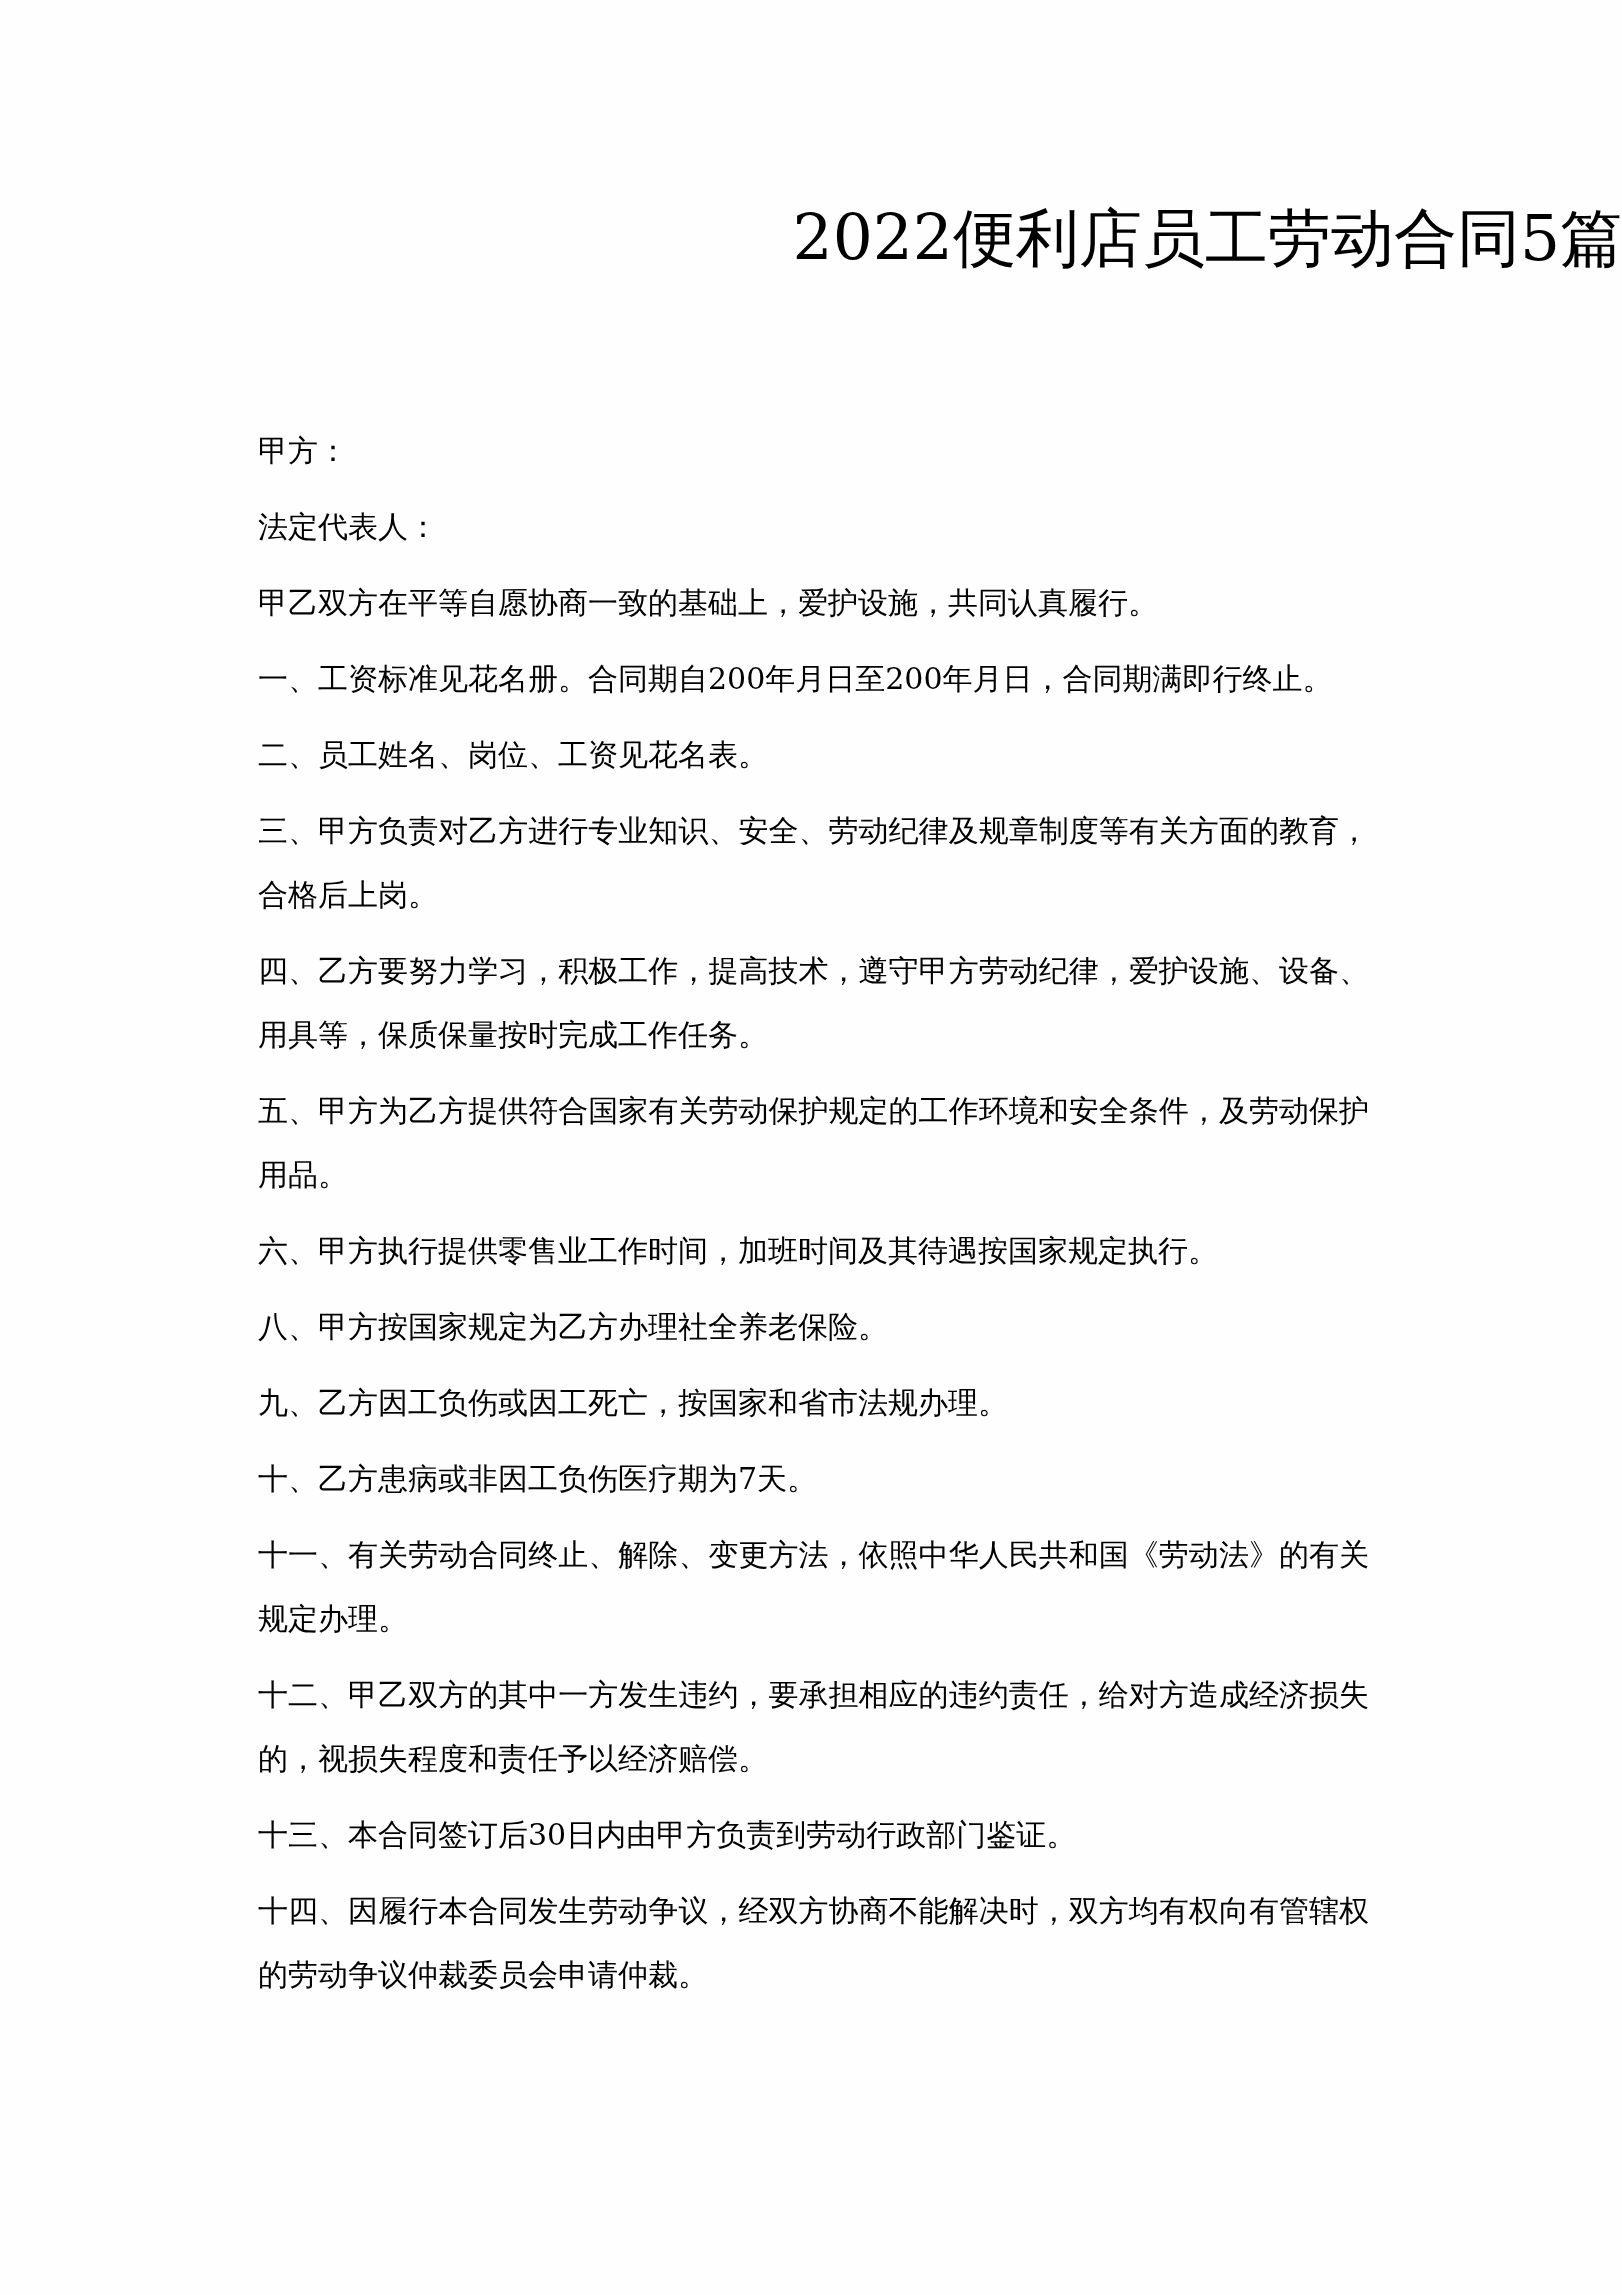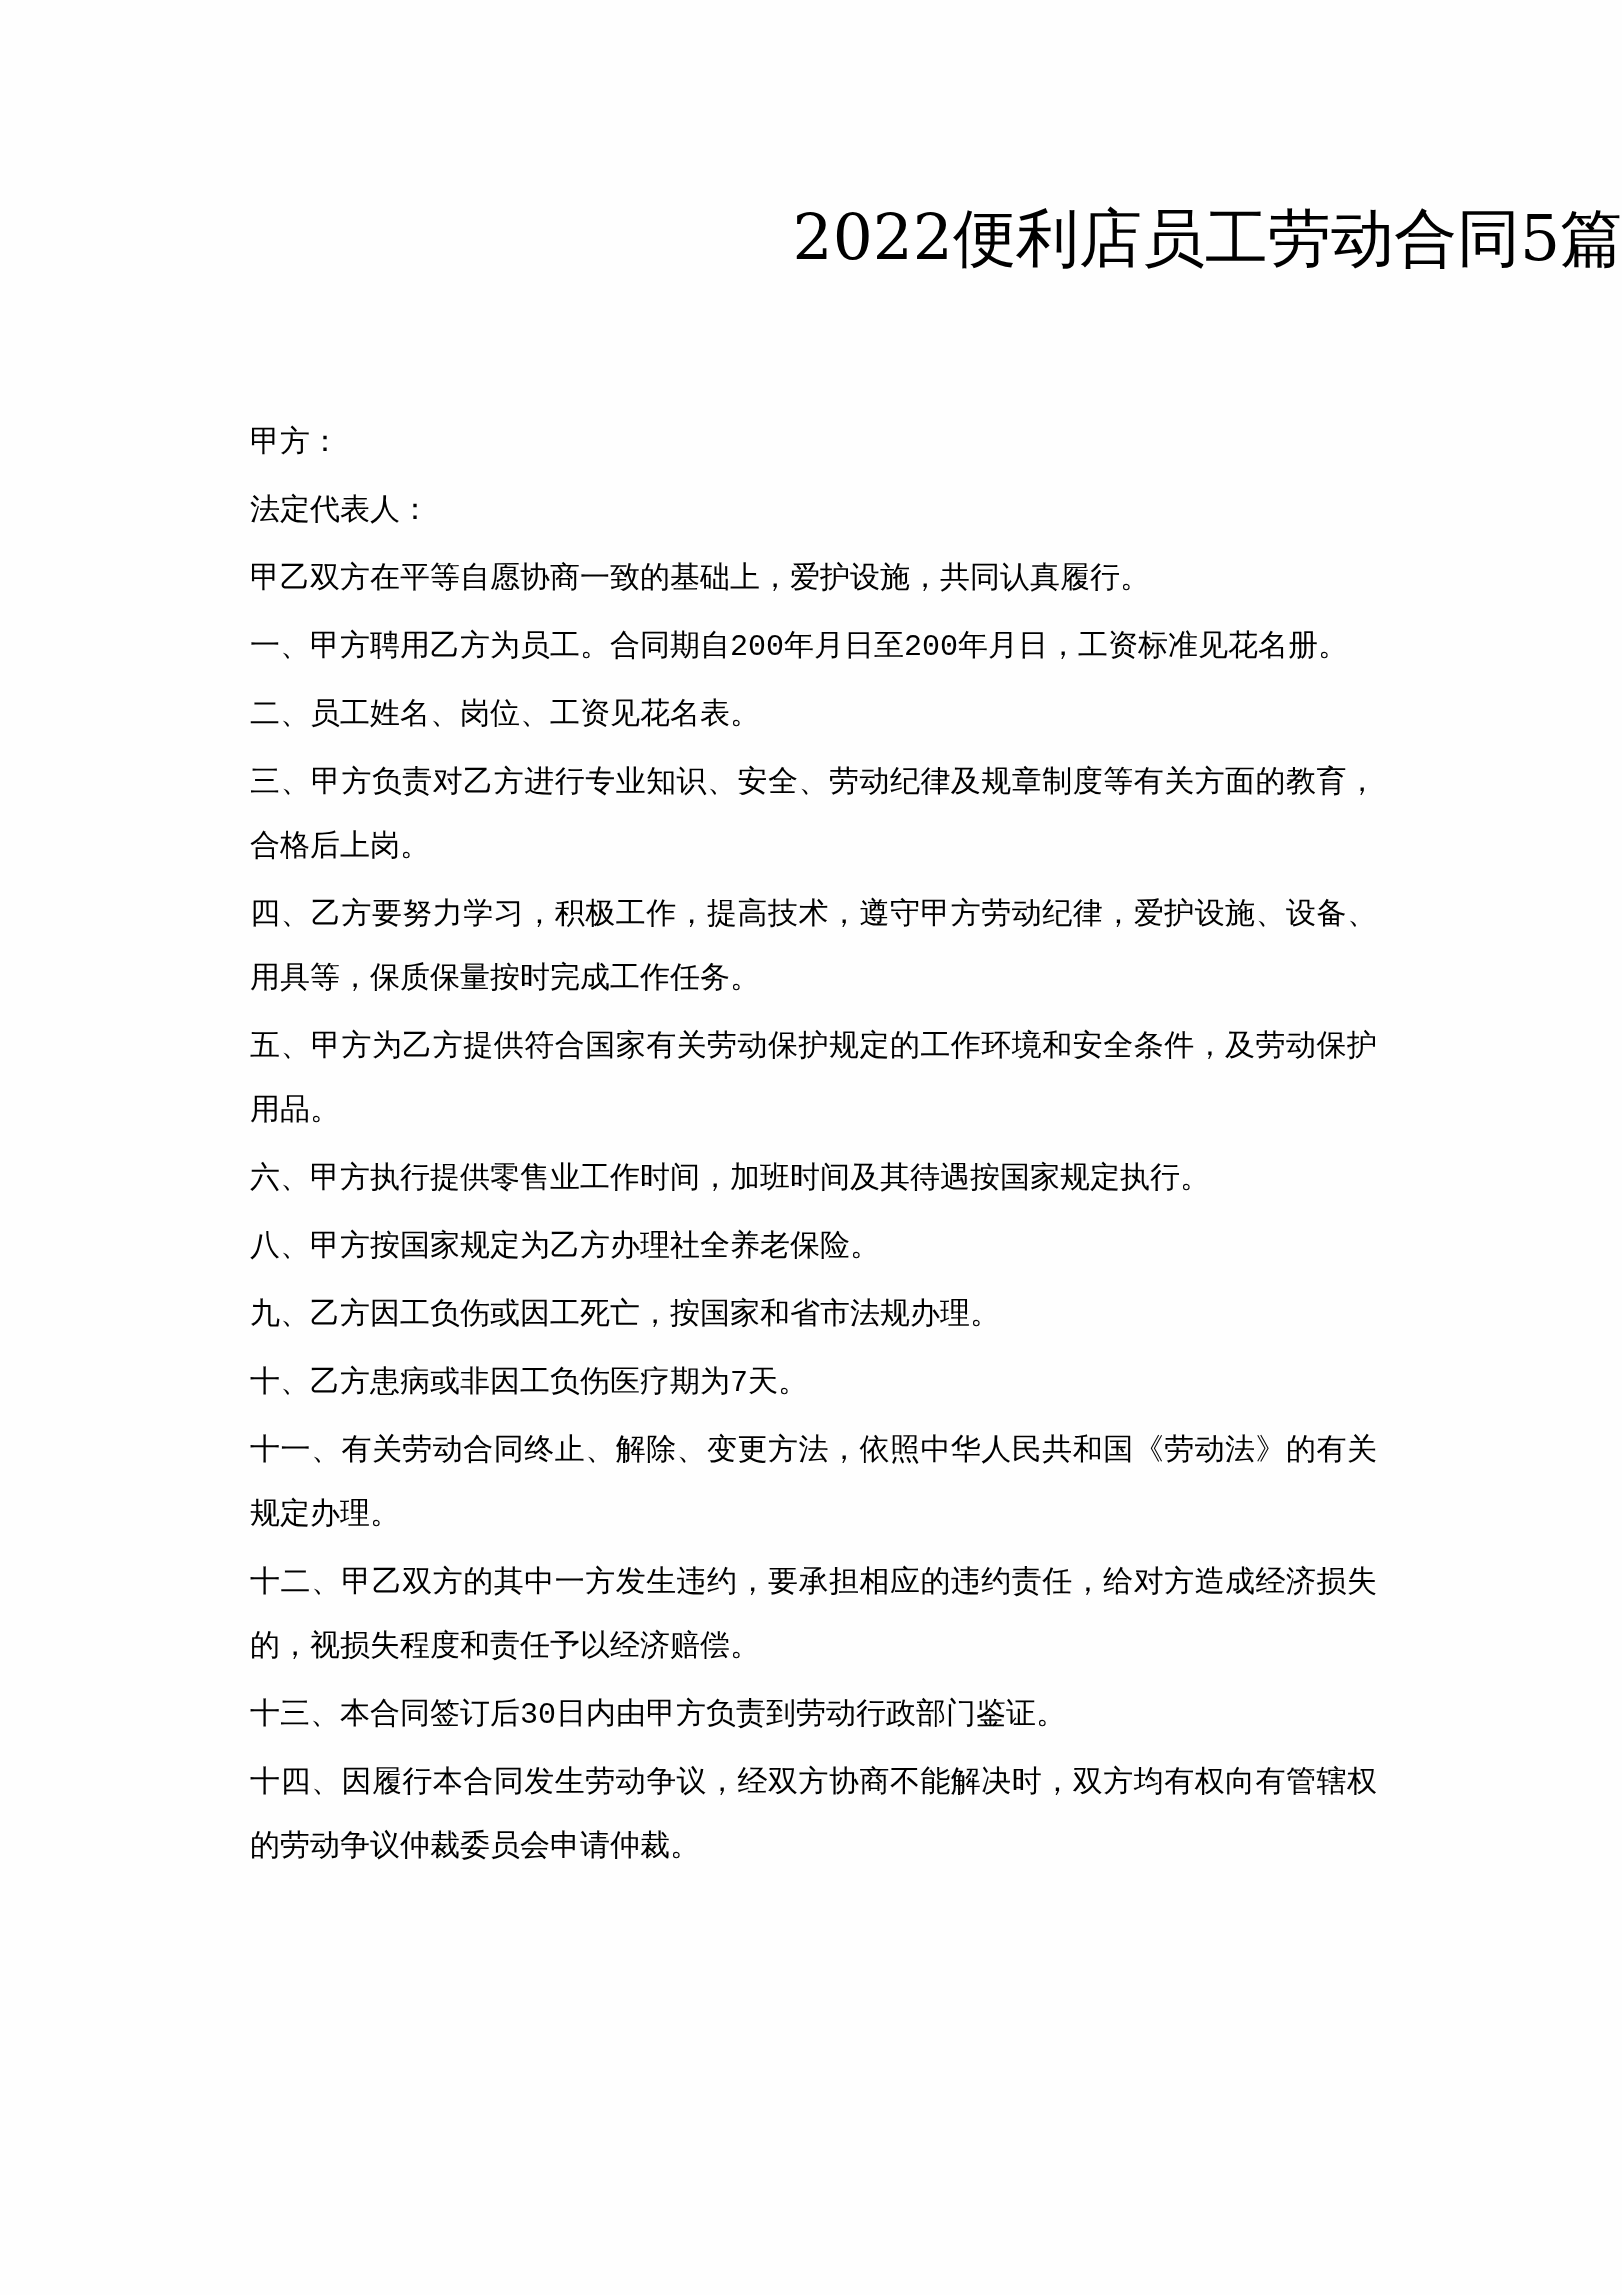--- a/index.html
+++ b/index.html
@@ -39,38 +39,37 @@
       position: absolute;
       left: 246px;
       top: 407px;
       width: 1135px;
       font-size: 30px;
       line-height: 64px;
       text-align: justify;
       text-justify: inter-character;
     }
     .para {
-      margin: 4px;
+      margin: 12px;
       padding: 0;
       word-break: break-all;
       line-break: anywhere;
-      font-family: Liberation Mono, monospace;
     }
   </style>
 </head>
 <body>
 
 <div class="page">
   <h1 class="title">2022便利店员工劳动合同5篇</h1>
 
   <div class="body">
     <p class="para">甲方：</p>
     <p class="para">法定代表人：</p>
     <p class="para">甲乙双方在平等自愿协商一致的基础上，爱护设施，共同认真履行。</p>
-    <p class="para">一、甲方聘用乙方为员工。合同期自200年月日至200年月日，工资标准见花名册。</p>
+    <p class="para">一、工资标准见花名册。合同期自200年月日至200年月日，合同期满即行终止。</p>
     <p class="para">二、员工姓名、岗位、工资见花名表。</p>
     <p class="para">三、甲方负责对乙方进行专业知识、安全、劳动纪律及规章制度等有关方面的教育，合格后上岗。</p>
     <p class="para">四、乙方要努力学习，积极工作，提高技术，遵守甲方劳动纪律，爱护设施、设备、用具等，保质保量按时完成工作任务。</p>
     <p class="para">五、甲方为乙方提供符合国家有关劳动保护规定的工作环境和安全条件，及劳动保护用品。</p>
     <p class="para">六、甲方执行提供零售业工作时间，加班时间及其待遇按国家规定执行。</p>
     <p class="para">八、甲方按国家规定为乙方办理社全养老保险。</p>
     <p class="para">九、乙方因工负伤或因工死亡，按国家和省市法规办理。</p>
     <p class="para">十、乙方患病或非因工负伤医疗期为7天。</p>
     <p class="para">十一、有关劳动合同终止、解除、变更方法，依照中华人民共和国《劳动法》的有关规定办理。</p>
     <p class="para">十二、甲乙双方的其中一方发生违约，要承担相应的违约责任，给对方造成经济损失的，视损失程度和责任予以经济赔偿。</p>

